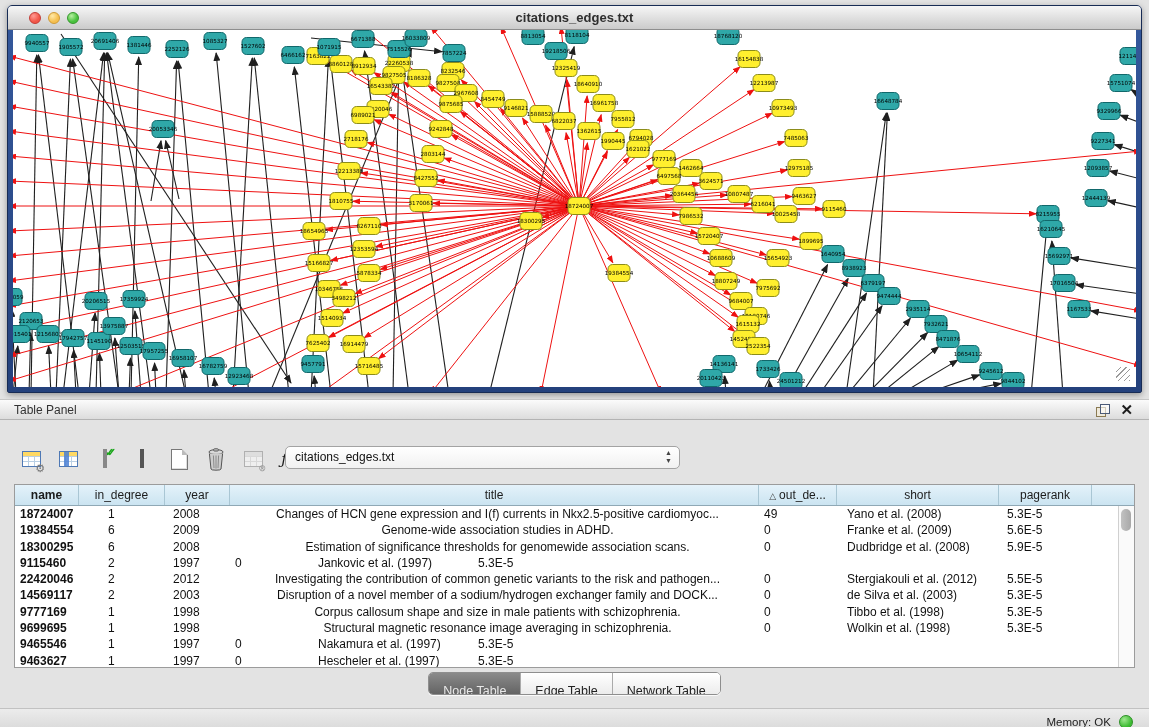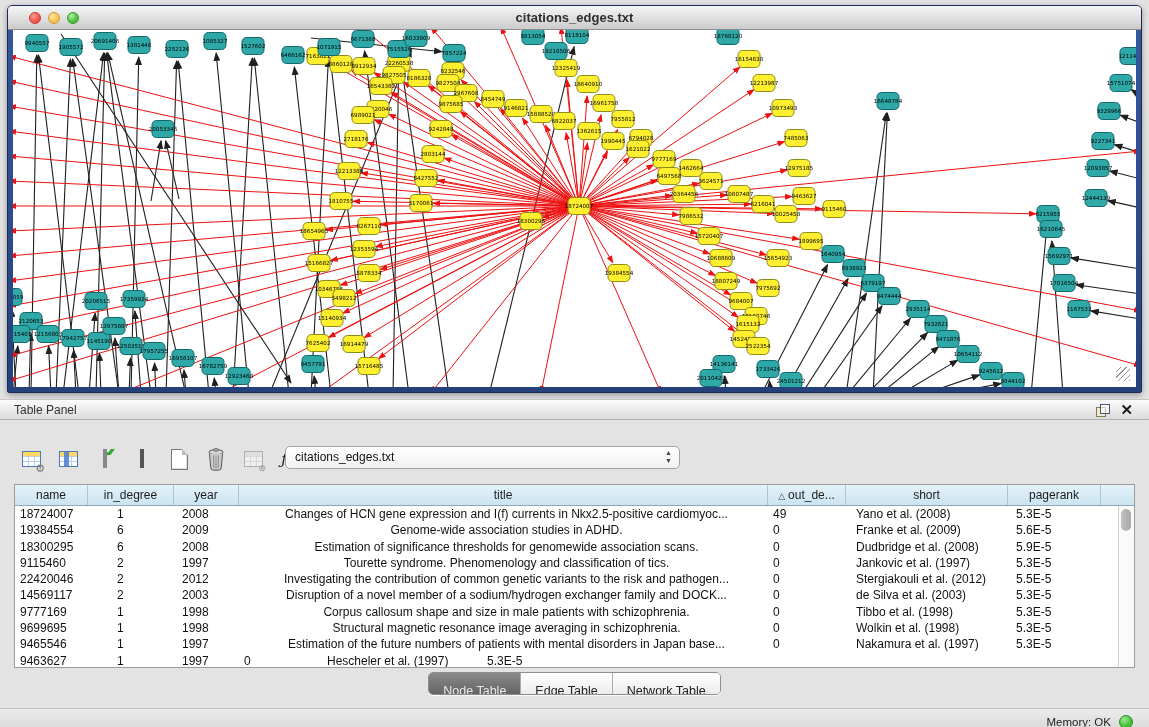--- a/index.html
+++ b/index.html
@@ -49,21 +49,21 @@
   .combo{position:absolute;left:271px;top:4px;width:395px;height:23px;border:1px solid #a3a3a3;border-radius:5px;background:linear-gradient(#fff,#f1f1f1);box-sizing:border-box;font-size:12px;color:#111;line-height:21px;padding-left:9px;}
   .combo .stepper{position:absolute;right:7px;top:2px;font-size:7px;color:#444;line-height:8px;text-align:center;}
 
   
   .tbl-container{position:absolute;left:14px;top:64px;width:1121px;height:184px;border:1px solid #9b9b9b;background:#fff;box-sizing:border-box;overflow:hidden;}
   .thead{display:flex;height:21px;background:linear-gradient(#e4f2fa,#cbe4f1);border-bottom:1px solid #8fa8b5;box-sizing:border-box;}
   .th{font-size:12px;color:#1c1c1c;text-align:center;line-height:20px;border-right:1px solid #a9c6d4;box-sizing:border-box;overflow:hidden;white-space:nowrap;}
   .sort-tri{font-size:9px;color:#444;margin-right:3px;}
   .trow{display:flex;height:16.3px;font-size:12px;color:#111;line-height:16px;}
   .td{box-sizing:border-box;overflow:hidden;white-space:nowrap;}
-  .c1{width:73px;padding-left:5px;}
+  .c1{width:64px;padding-left:5px;font-weight:bold;}
   .c2{width:86px;padding-left:29px;}
   .c3{width:65px;padding-left:8px;}
   .c4{width:529px;padding-left:6px;text-align:center;}
   .c5{width:78px;padding-left:5px;}
   .c6{width:162px;padding-left:10px;}
   .c7{width:93px;padding-left:8px;}
   .c8{flex:1;}
   .th.c1,.th.c2,.th.c3,.th.c4,.th.c5,.th.c6,.th.c7{padding-left:0;}
   .vscroll{position:absolute;right:0;top:21px;bottom:0;width:15px;background:#fafafa;border-left:1px solid #d0d0d0;}
   .vthumb{position:absolute;left:2px;top:3px;width:10px;height:22px;border-radius:6px;background:linear-gradient(90deg,#c2c2c2,#a8a8a8);}
@@ -892,21 +892,20 @@
           <div class="td c3">2008</div>
           <div class="td c4">Estimation of significance thresholds for genomewide association scans.</div>
           <div class="td c5">0</div>
           <div class="td c6">Dudbridge et al. (2008)</div>
           <div class="td c7">5.9E-5</div>
         </div>
         <div class="trow">
           <div class="td c1">9115460</div>
           <div class="td c2">2</div>
           <div class="td c3">1997</div>
-          <div class="td c4">Tourette syndrome. Phenomenology and classification of tics.</div>
           <div class="td c5">0</div>
           <div class="td c6">Jankovic et al. (1997)</div>
           <div class="td c7">5.3E-5</div>
         </div>
         <div class="trow">
           <div class="td c1">22420046</div>
           <div class="td c2">2</div>
           <div class="td c3">2012</div>
           <div class="td c4">Investigating the contribution of common genetic variants to the risk and pathogen...</div>
           <div class="td c5">0</div>
@@ -937,21 +936,20 @@
           <div class="td c3">1998</div>
           <div class="td c4">Structural magnetic resonance image averaging in schizophrenia.</div>
           <div class="td c5">0</div>
           <div class="td c6">Wolkin et al. (1998)</div>
           <div class="td c7">5.3E-5</div>
         </div>
         <div class="trow">
           <div class="td c1">9465546</div>
           <div class="td c2">1</div>
           <div class="td c3">1997</div>
-          <div class="td c4">Estimation of the future numbers of patients with mental disorders in Japan base...</div>
           <div class="td c5">0</div>
           <div class="td c6">Nakamura et al. (1997)</div>
           <div class="td c7">5.3E-5</div>
         </div>
         <div class="trow">
           <div class="td c1">9463627</div>
           <div class="td c2">1</div>
           <div class="td c3">1997</div>
           <div class="td c5">0</div>
           <div class="td c6">Hescheler et al. (1997)</div>

